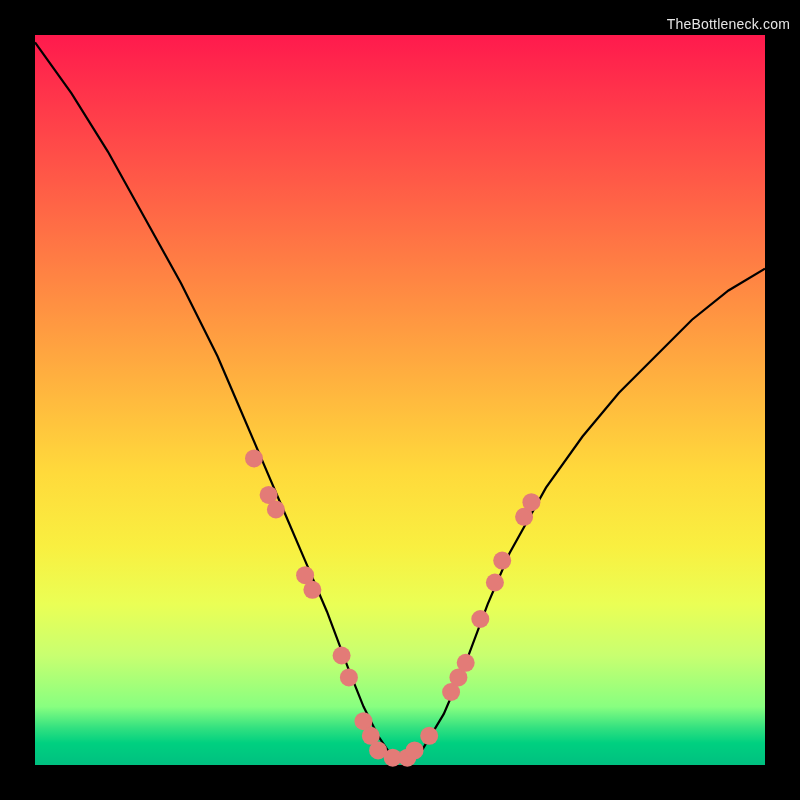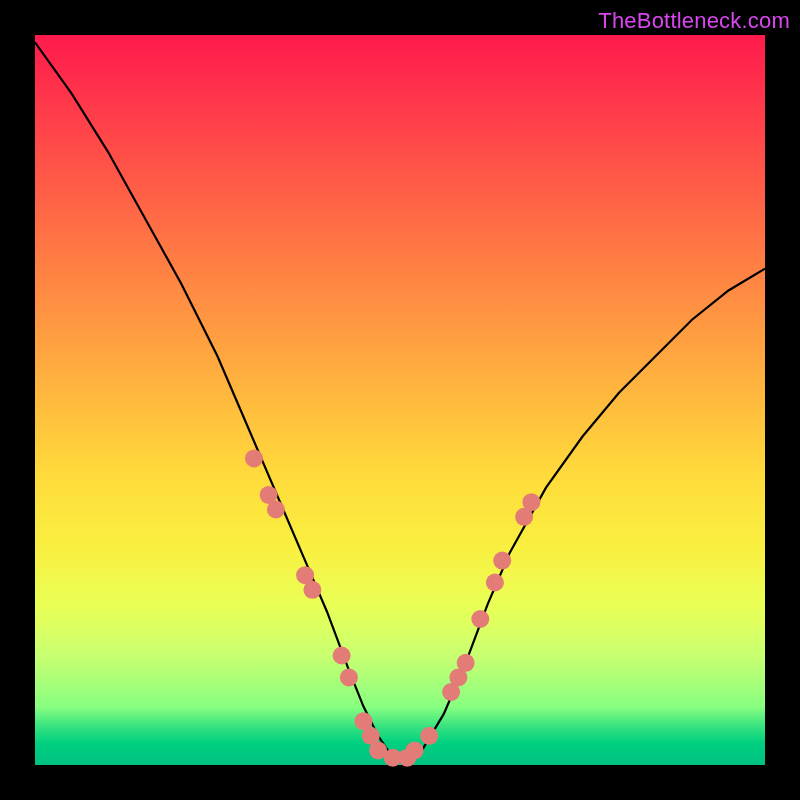--- a/index.html
+++ b/index.html
@@ -37,24 +37,24 @@
       #f9ef40 70%,
       #eaff55 78%,
       #c8ff70 85%,
       #88ff80 92%,
       #30e080 95%,
       #00d080 97%,
       #00c080 100%);
   }
   .watermark {
     position: absolute;
-    top: 8px;
+    top: 16px;
     right: 10px;
-    color: #d946ef;
-    font-size: 22px;
+    color: #e5e5e5;
+    font-size: 14px;
     font-weight: 500;
     letter-spacing: 0.2px;
     z-index: 3;
   }
   svg.curve {
     position: absolute;
     top: 0;
     left: 0;
     width: 730px;
     height: 730px;

